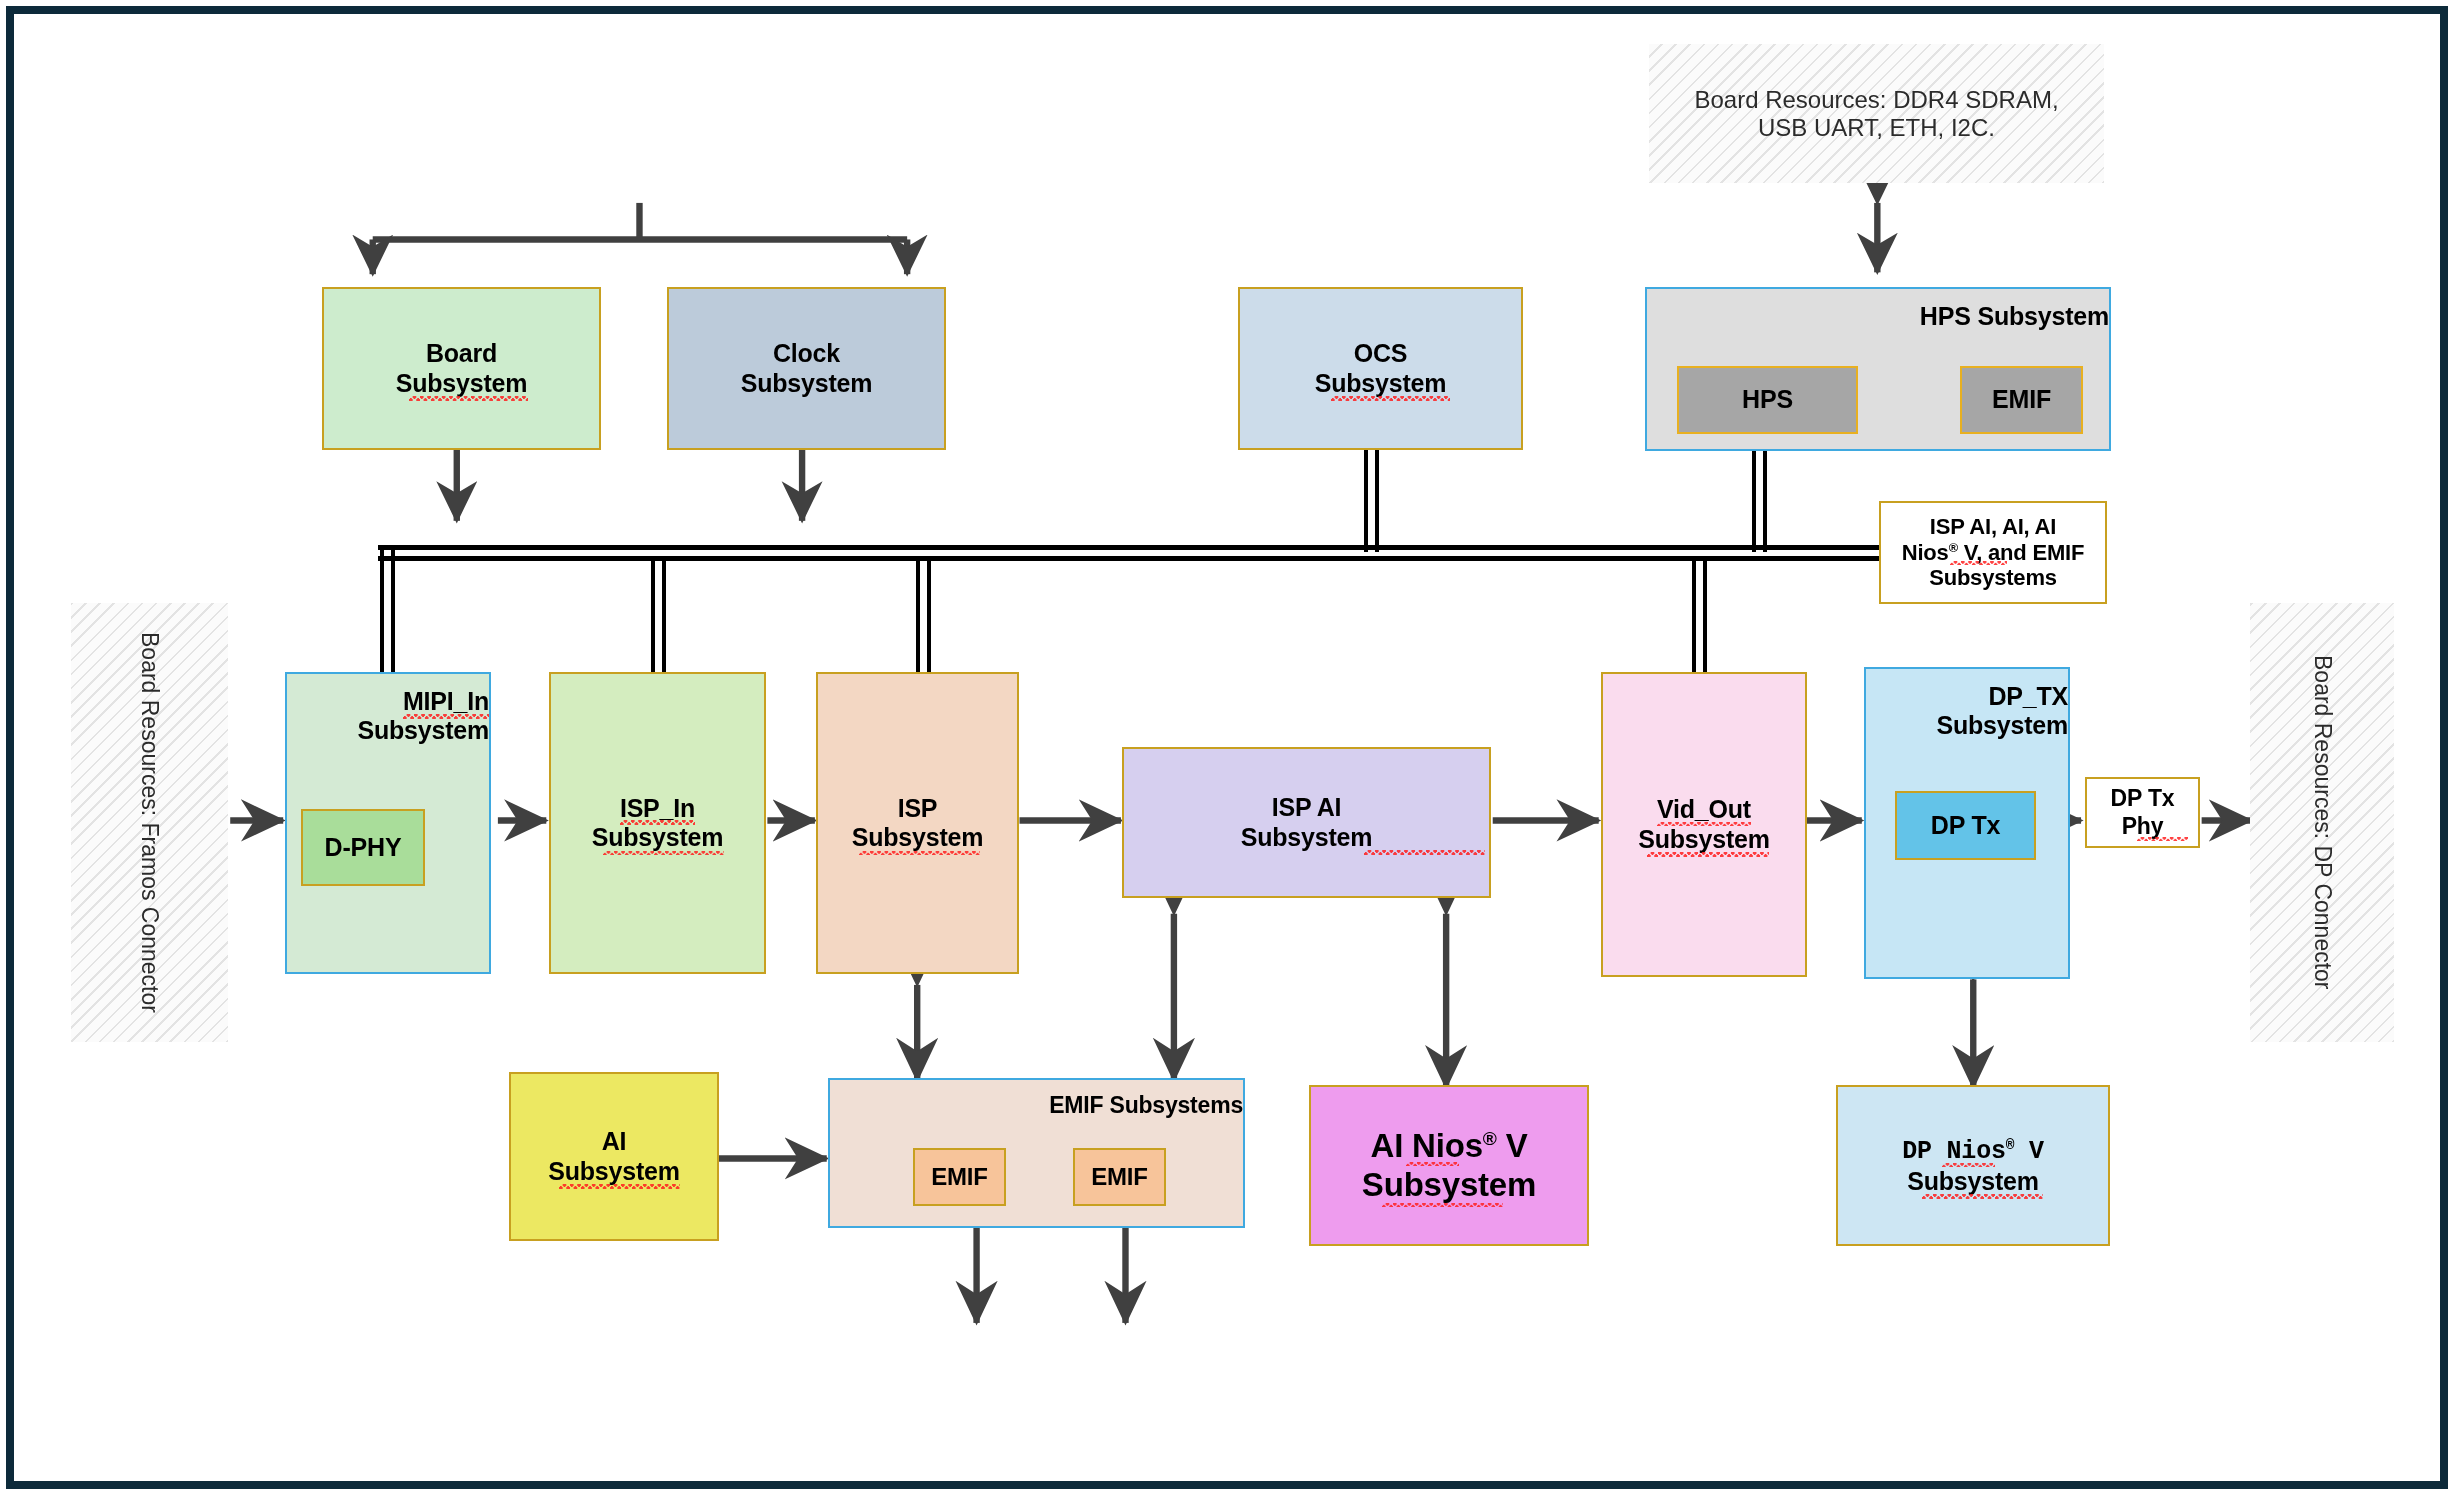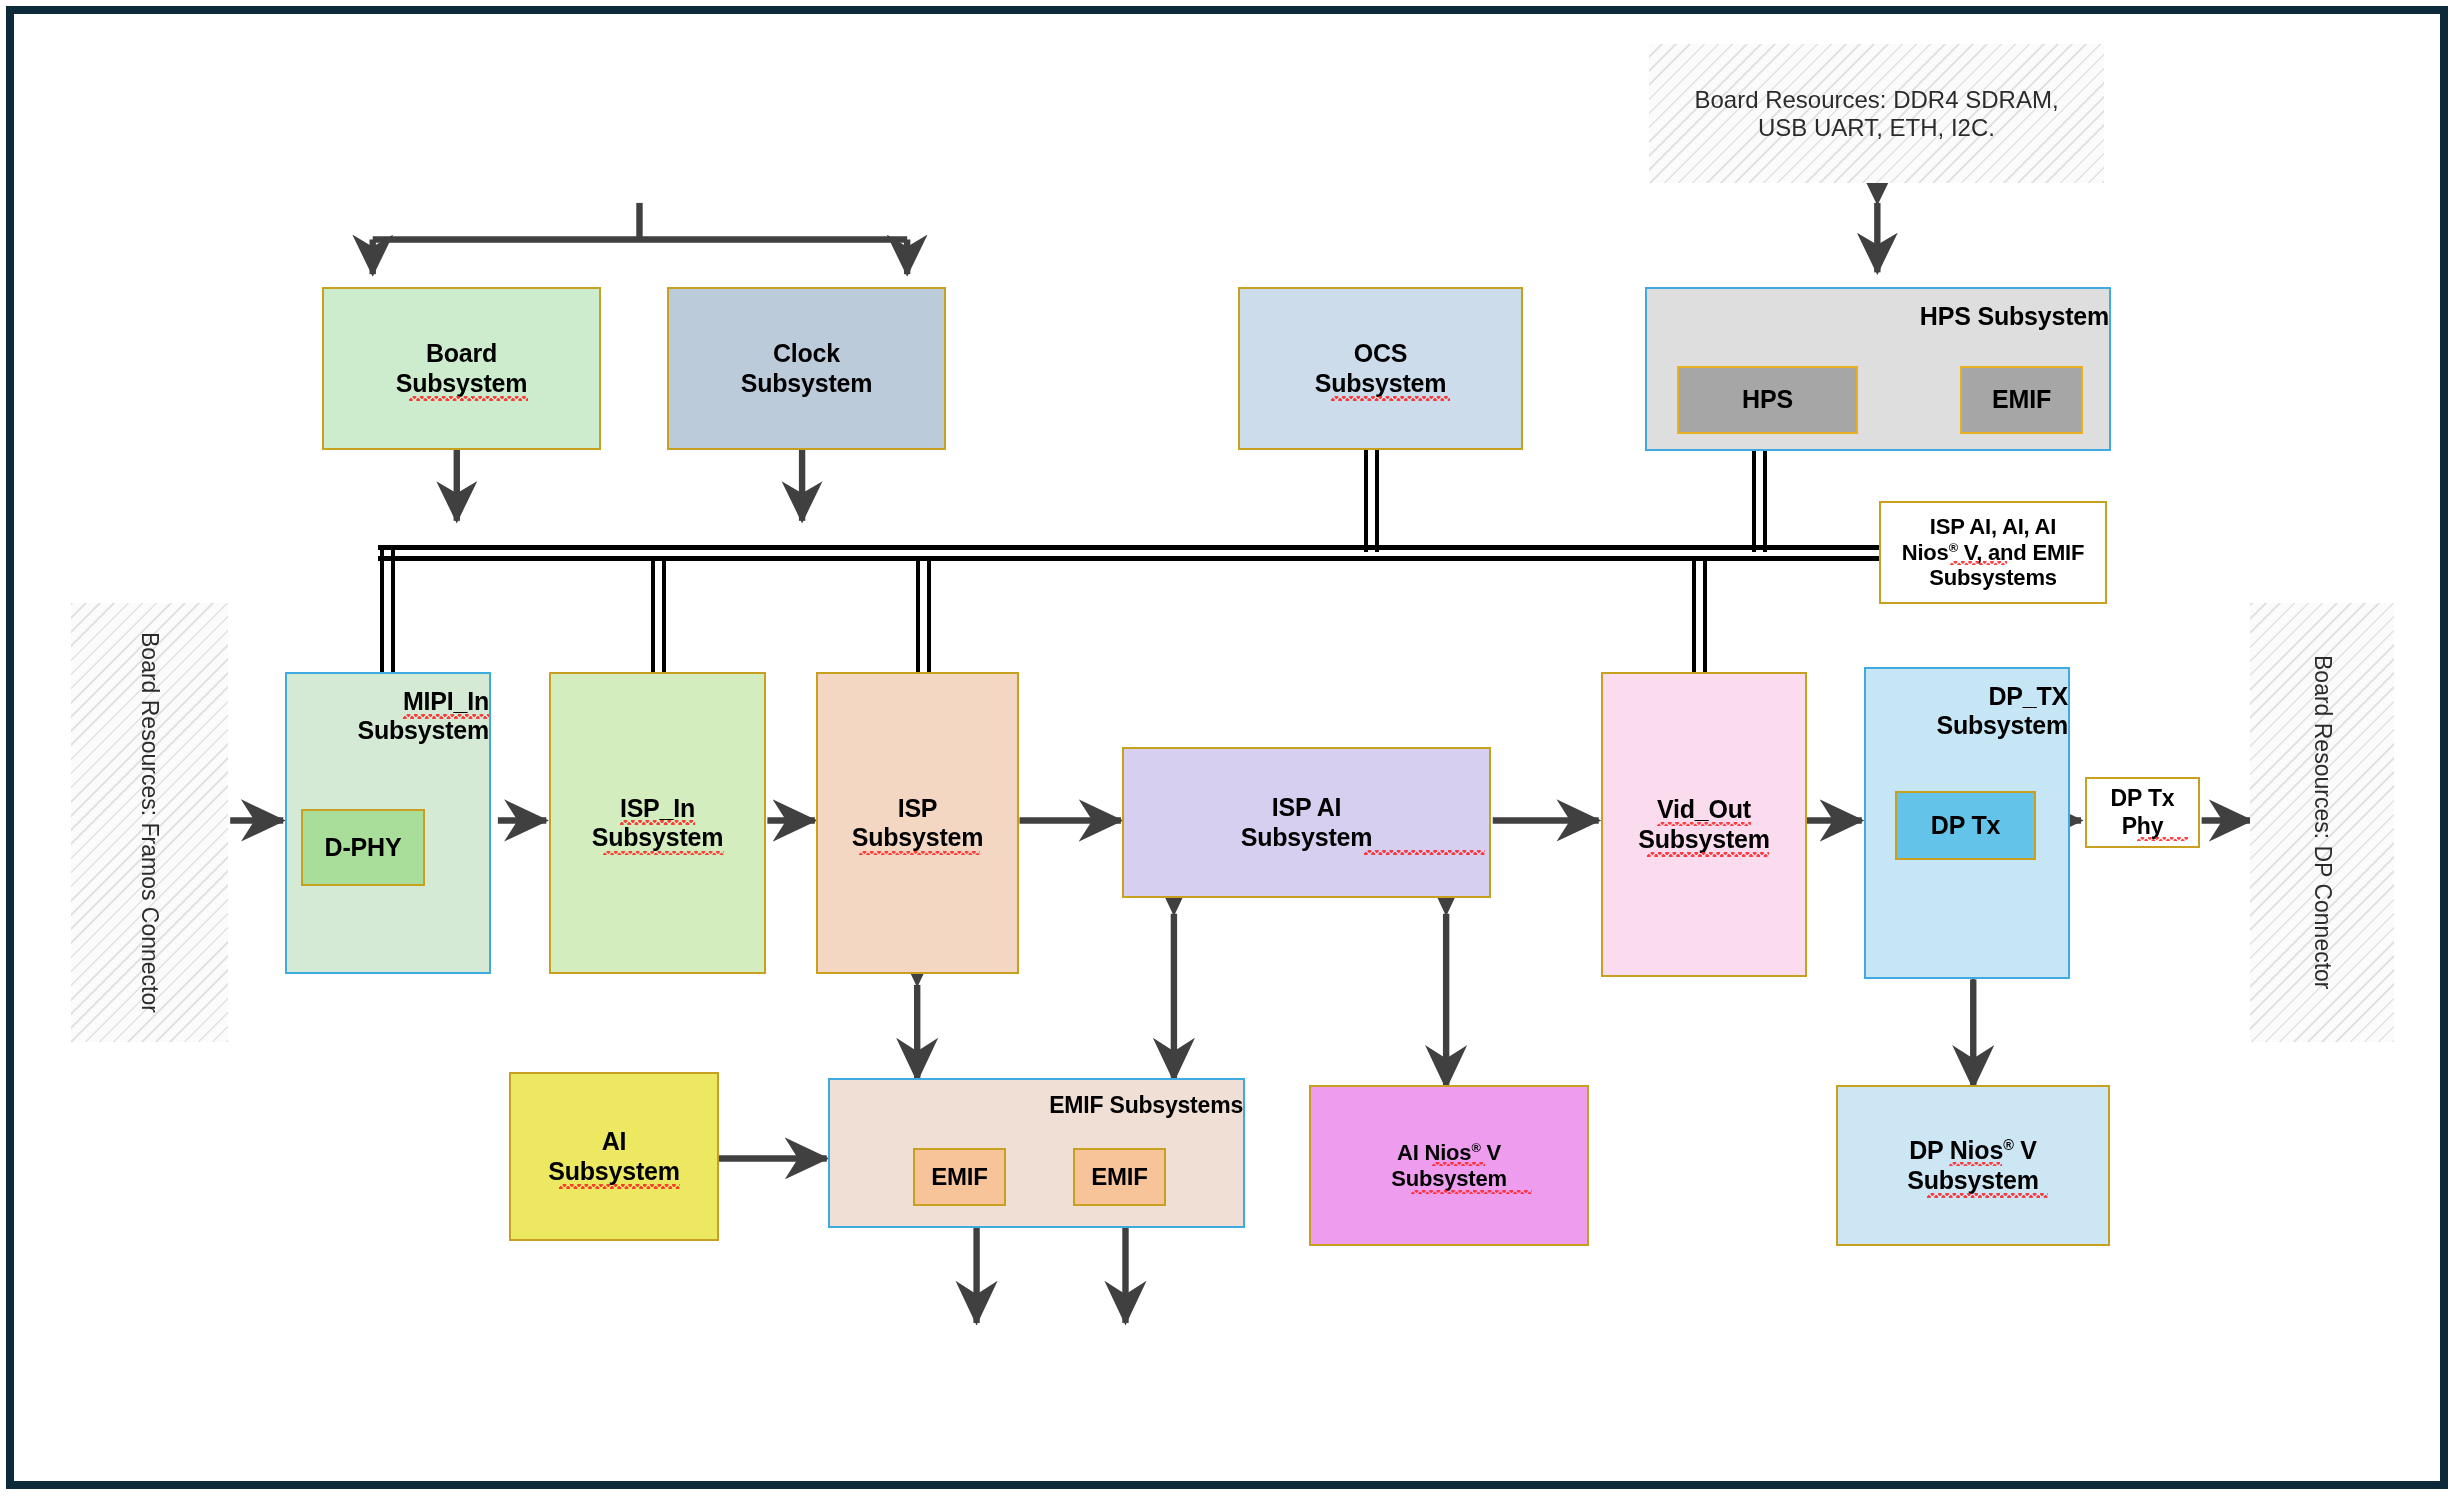--- a/index.html
+++ b/index.html
@@ -283,34 +283,34 @@
   <div class="box" style="left:828px;top:1078px;width:417px;height:150px;background:#f0dfd5;border:2.7px solid #3fa9e0;display:block;">
     <div class="top-lbl" style="top:12px;font-size:23px;">EMIF Subsystems</div>
     <div class="box" style="left:83px;top:68px;width:93px;height:58px;background:#f7c49a;border:2.7px solid #c8a020;font-size:24px;">
       <span>EMIF</span>
     </div>
     <div class="box" style="left:243px;top:68px;width:93px;height:58px;background:#f7c49a;border:2.7px solid #c8a020;font-size:24px;">
       <span>EMIF</span>
     </div>
   </div>
 
-  <div class="box" style="left:1309px;top:1085px;width:280px;height:161px;background:#ee9cee;border:2.7px solid #c8a020;font-size:22px;">
+  <div class="box" style="left:1309px;top:1085px;width:280px;height:161px;background:#ee9cee;border:2.7px solid #c8a020;font-size:33px;">
     <div style="position:relative;">
       <div style="position:relative;display:inline-block;">
         <span>AI Nios</span><sup>®</sup><span> V</span>
         <span class="sq" style="left:35px;bottom:-0.9px;width:53px;"></span>
       </div>
       <div>Subsystem</div>
       <span class="sq" style="left:20px;bottom:-2.7px;width:121px;"></span>
     </div>
   </div>
 
   <div class="box" style="left:1836px;top:1085px;width:274px;height:161px;background:#cde6f3;border:2.7px solid #c8a020;font-size:25px;">
     <div style="position:relative;">
-      <div style="position:relative;display:inline-block;">
+      <div style="position:relative;display:inline-block;font-family:Liberation Mono, monospace;">
         <span>DP Nios</span><sup>®</sup><span> V</span>
         <span class="sq" style="left:40px;bottom:-0.9px;width:53px;"></span>
       </div>
       <div>Subsystem</div>
       <span class="sq" style="left:20px;bottom:-2.7px;width:121px;"></span>
     </div>
   </div>
 
 </div>
 

